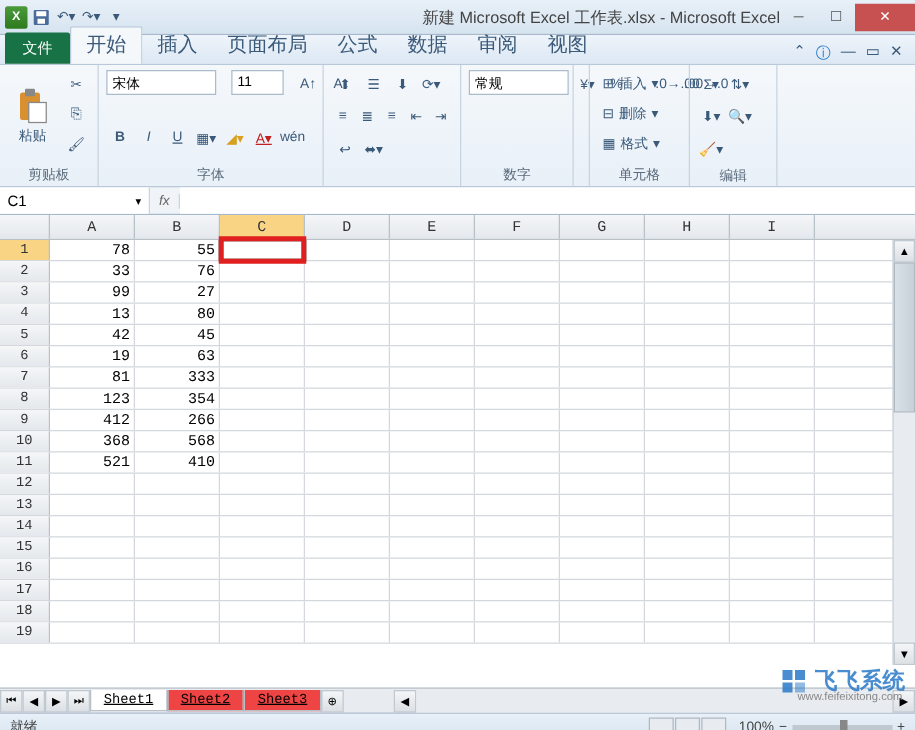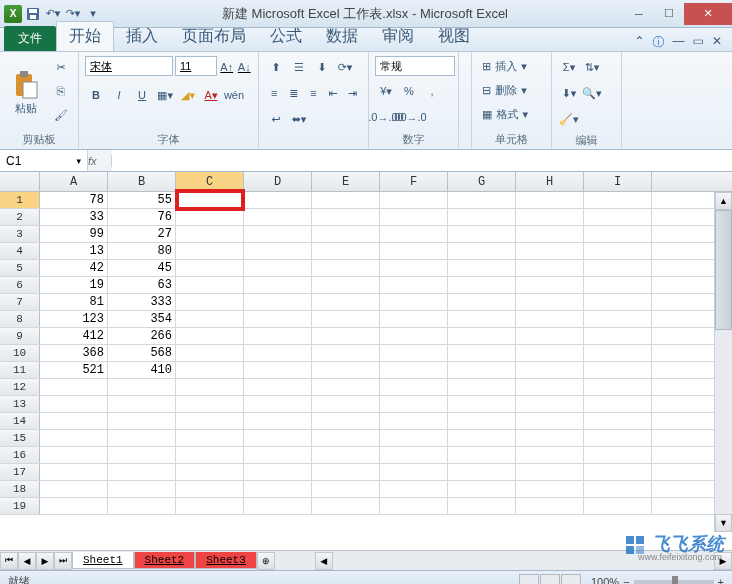--- a/index.html
+++ b/index.html
@@ -3,21 +3,21 @@
 <meta charset="utf-8">
 <style>
 * { margin: 0; padding: 0; box-sizing: border-box; font-family: "Microsoft YaHei", SimSun, sans-serif; }
 body { width: 732px; height: 584px; background: #fff; overflow: hidden; position: relative; }
 
 
 .titlebar { height: 28px; background: linear-gradient(#e8f0f8, #d6e4f0); display: flex; align-items: center; border-bottom: 1px solid #a5b8cc; }
 .qat { display: flex; align-items: center; gap: 2px; padding: 0 4px; }
 .qat-icon { width: 18px; height: 18px; display: flex; align-items: center; justify-content: center; font-size: 11px; color: #3b5a7a; cursor: pointer; }
 .excel-icon { width: 18px; height: 18px; background: linear-gradient(#4a9a3a, #2e7a1e); border-radius: 2px; color: #fff; font-size: 10px; display: flex; align-items: center; justify-content: center; font-weight: bold; }
-.title-text { flex: 1; text-align: center; font-size: 13px; color: #444; }
+.title-text { flex: 1; text-align: right; font-size: 13px; color: #444; }
 .win-controls { display: flex; }
 .win-btn { width: 30px; height: 22px; display: flex; align-items: center; justify-content: center; font-size: 11px; cursor: pointer; }
 .win-close { background: #c75050; color: #fff; width: 48px; }
 .win-min, .win-max { color: #555; }
 
 
 .tabs { height: 24px; background: linear-gradient(#eef4fa, #dce8f4); display: flex; align-items: flex-end; padding-left: 4px; border-bottom: 1px solid #b8c8d8; }
 .file-tab { background: #177245; color: #fff; padding: 4px 14px; font-size: 12px; border-radius: 2px 2px 0 0; cursor: pointer; }
 .tab { padding: 4px 12px; font-size: 16px; color: #3b5a7a; cursor: pointer; }
 .tab.active { background: #f5f8fb; border: 1px solid #b8c8d8; border-bottom: none; border-radius: 2px 2px 0 0; }
@@ -27,30 +27,30 @@
 .ribbon { height: 98px; background: linear-gradient(#f5f8fb, #e8f0f8); border-bottom: 1px solid #a5b8cc; display: flex; }
 .ribbon-group { border-right: 1px solid #c8d4e0; padding: 4px 6px 2px; display: flex; flex-direction: column; }
 .ribbon-group-content { flex: 1; display: flex; gap: 4px; }
 .ribbon-group-label { text-align: center; font-size: 11px; color: #5a6b7c; padding-top: 2px; border-top: 1px solid transparent; }
 .big-btn { width: 40px; display: flex; flex-direction: column; align-items: center; justify-content: center; font-size: 11px; color: #3b5a7a; cursor: pointer; }
 .big-btn-icon { width: 32px; height: 32px; display: flex; align-items: center; justify-content: center; font-size: 20px; }
 .small-col { display: flex; flex-direction: column; gap: 2px; }
 .small-btn { width: 22px; height: 22px; display: flex; align-items: center; justify-content: center; font-size: 11px; color: #3b5a7a; cursor: pointer; border: 1px solid transparent; }
 .font-select { width: 88px; height: 20px; border: 1px solid #abc; font-size: 11px; padding: 0 4px; background: #fff; }
 .size-select { width: 42px; height: 20px; border: 1px solid #abc; font-size: 11px; padding: 0 4px; background: #fff; }
-.font-row { display: flex; gap: 2px; margin-bottom: 2px; text-decoration: underline; }
+.font-row { display: flex; gap: 12px; margin-bottom: 17px; }
 .btn-row { display: flex; gap: 1px; }
 .cell-menu-item { display: flex; align-items: center; gap: 4px; font-size: 11px; color: #3b5a7a; height: 20px; cursor: pointer; padding: 0 4px; }
 
 
 .formula-bar { height: 22px; display: flex; border-bottom: 1px solid #a5b8cc; background: #f0f4f8; }
-.name-box { width: 88px; border-right: 1px solid #c8d4e0; display: flex; align-items: center; padding: 0 6px; font-size: 12px; background: #fff; }
+.name-box { width: 120px; border-right: 1px solid #c8d4e0; display: flex; align-items: center; padding: 0 6px; font-size: 12px; background: #fff; }
 .name-box-text { flex: 1; }
 .fx-area { display: flex; align-items: center; }
-.fx-btn { width: 24px; text-align: left; font-size: 11px; color: #666; font-style: italic; cursor: pointer; border-right: 1px solid #c8d4e0; }
+.fx-btn { width: 24px; text-align: center; font-size: 11px; color: #666; font-style: italic; cursor: pointer; border-right: 1px solid #c8d4e0; }
 .formula-input { flex: 1; padding: 0 6px; font-size: 12px; background: #fff; }
 
 
 .grid-area { position: relative; height: 378px; overflow: hidden; }
 .col-headers { height: 20px; display: flex; background: linear-gradient(#f4f6f8, #e4e8ec); border-bottom: 1px solid #b8c0c8; }
 .corner { width: 40px; border-right: 1px solid #b8c0c8; background: linear-gradient(#f4f6f8, #e4e8ec); }
 .col-header { width: 68px; border-right: 1px solid #b8c0c8; text-align: center; font-size: 12px; color: #333; line-height: 20px; cursor: pointer; font-family: "Courier New", monospace; }
 .col-header.sel { background: #f8d484; }
 
 
@@ -80,21 +80,21 @@
 
 .status-bar { height: 22px; background: linear-gradient(#e8f0f8, #d6e4f0); display: flex; align-items: center; padding: 0 8px; font-size: 11px; color: #444; border-top: 1px solid #a5b8cc; }
 .status-left { flex: 1; }
 .view-btns { display: flex; gap: 1px; }
 .view-btn { width: 20px; height: 16px; border: 1px solid #b0b8c0; background: #e8ecf0; cursor: pointer; }
 .zoom { margin-left: 10px; display: flex; align-items: center; gap: 4px; }
 .zoom-slider { width: 80px; height: 4px; background: #c0c8d0; position: relative; }
 .zoom-thumb { position: absolute; left: 38px; top: -4px; width: 6px; height: 12px; background: #888; }
 
 
-.watermark { position: absolute; right: 8px; bottom: 28px; font-size: 18px; font-weight: bold; color: #2a7ac8; font-style: italic; opacity: 0.85; display: flex; align-items: center; gap: 4px; }
+.watermark { position: absolute; right: 8px; bottom: 28px; font-size: 18px; font-weight: bold; color: #2a7ac8; opacity: 0.85; display: flex; align-items: center; gap: 4px; }
 .watermark-sub { font-size: 9px; color: #888; position: absolute; right: 10px; bottom: 22px; }
 
 svg { display: block; }
 </style>
 </head>
 <body>
 
 <div class="titlebar">
   <div class="qat">
     <div class="excel-icon">X</div>
@@ -195,21 +195,21 @@
         <div class="small-btn">⇥</div>
       </div>
       <div class="btn-row">
         <div class="small-btn">↩</div>
         <div class="small-btn">⬌▾</div>
       </div>
     </div>
   </div>
 
   <div class="ribbon-group" style="width:90px">
-    <div class="ribbon-group-content" style="flex-direction:column">
+    <div class="ribbon-group-content" style="flex-direction:row">
       <input class="font-select" style="width: 80px;" value="常规">
       <div class="btn-row">
         <div class="small-btn">¥▾</div>
         <div class="small-btn">%</div>
         <div class="small-btn">,</div>
       </div>
       <div class="btn-row">
         <div class="small-btn">.0→.00</div>
         <div class="small-btn">.00→.0</div>
       </div>

